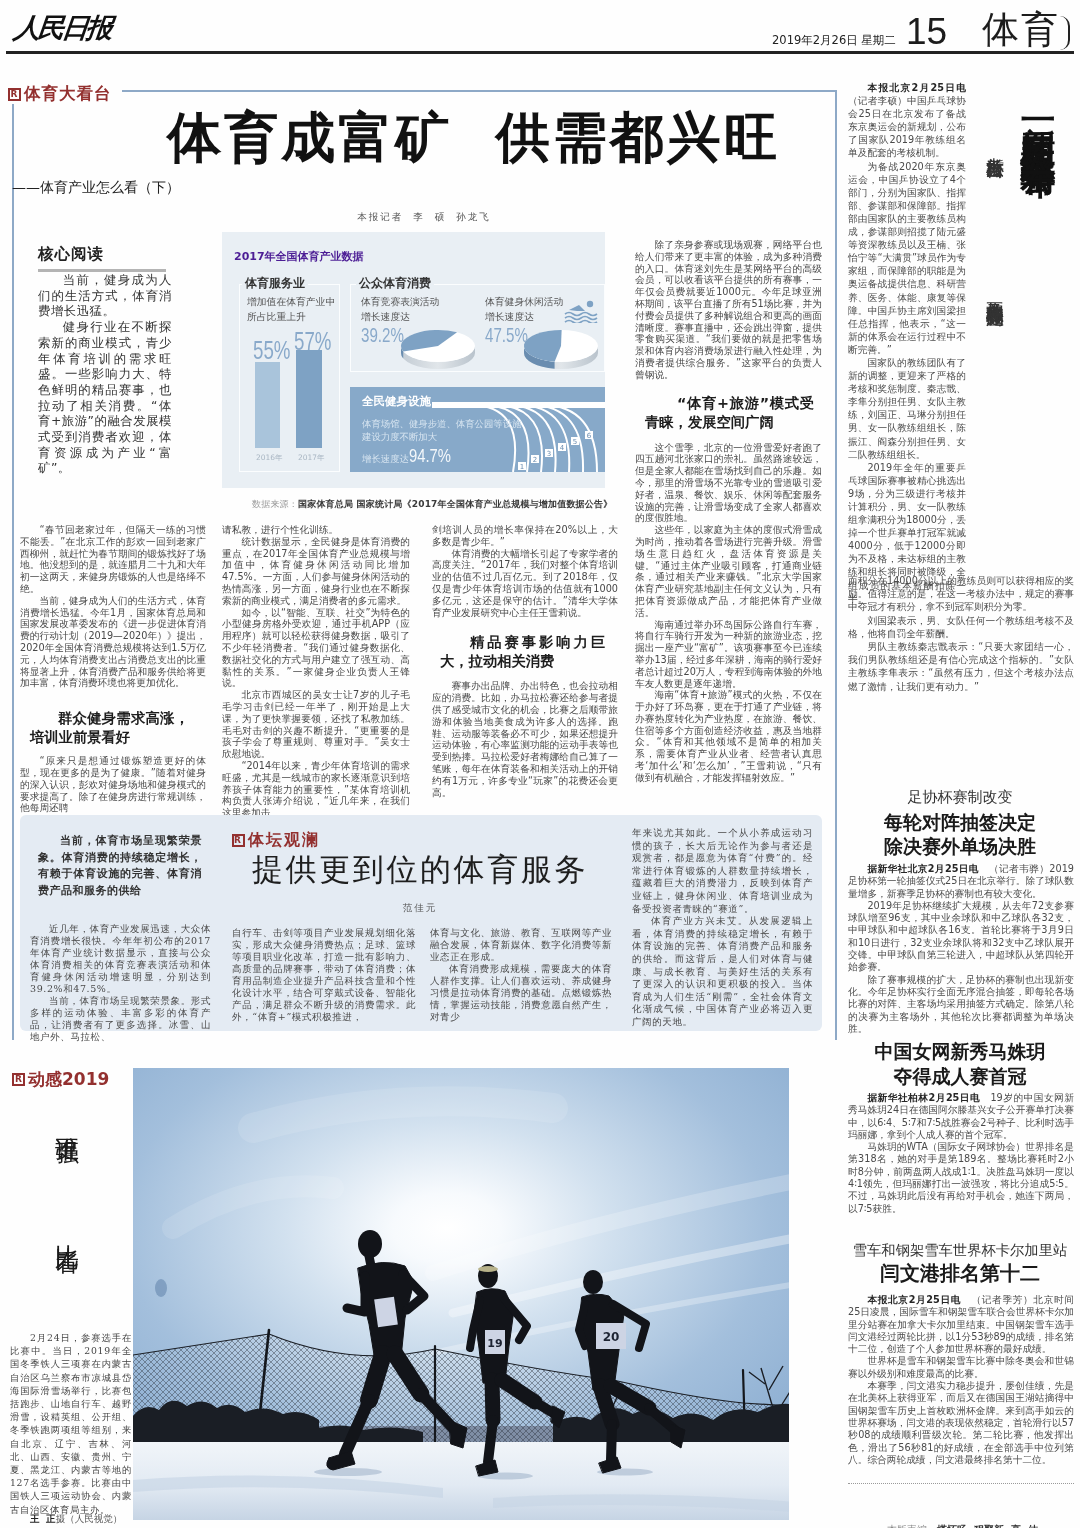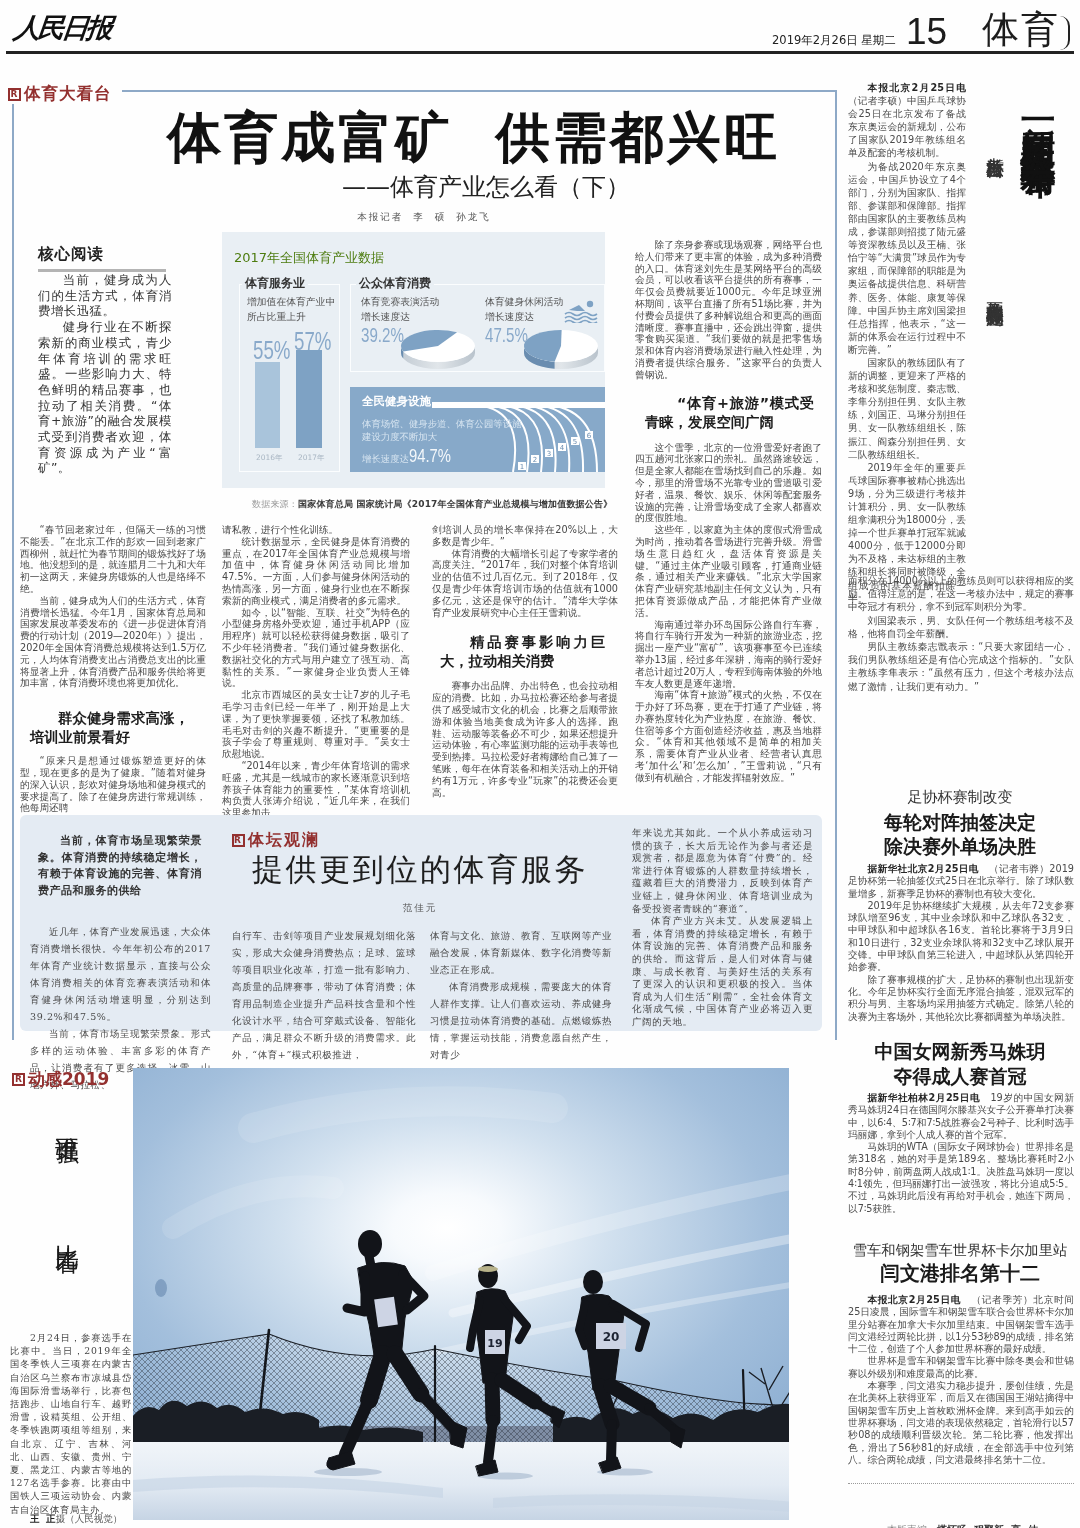--- a/index.html
+++ b/index.html
@@ -17,60 +17,60 @@
 .toprule{left:6px;top:51px;width:1068px;height:3px;background:#222}
 
 
 .label{display:flex;align-items:center;color:#93302f;font-weight:bold;white-space:nowrap}
 .r-icon{display:inline-block;width:13px;height:13px;border:2px solid #93302f;font-size:9px;line-height:9px;text-align:center;font-weight:bold;margin-right:3px;color:#93302f}
 .frame-h{height:2px;background:#8ea9c7}
 .frame-v{width:2px;background:#8ea9c7}
 
 
 .headline{left:12px;width:924px;top:107px;text-align:center;font-size:54px;font-weight:900;letter-spacing:3px;line-height:62px;color:#111;white-space:pre}
-.subhead{left:12px;width:948px;top:173px;text-align:center;font-size:24px;line-height:28px;color:#222}
+.subhead{left:12px;width:948px;top:173px;font-size:14px;line-height:28px;color:#222}
 .byline{left:12px;width:824px;top:211px;text-align:center;font-size:9.5px;letter-spacing:2px;color:#555;white-space:pre}
 
 
 .core{left:38px;top:244px;width:134px}
 .core-title{font-size:15.5px;font-weight:bold;letter-spacing:1px;color:#222;line-height:20px}
 .core-rule{margin-top:5px;height:3px;width:128px;background:#b4b4b4}
 .core p{margin-top:0;font-size:12.4px;line-height:15.7px;letter-spacing:0.5px;color:#333;text-indent:2em;text-align:justify}
 .core p:first-of-type{}
 
 
 .mb{font-size:9.7px;line-height:11.8px;color:#474747;text-align:justify}
 .mb p{text-indent:2em}
 .mb p.c{text-indent:0}
 .sh{font-size:14.3px;font-weight:bold;color:#1e1e1e;line-height:19px}
 .sh .l1{text-align:justify;text-align-last:justify;white-space:nowrap}
 
 
 .ig{background:#e9eff4}
-.ig-title{font-size:13px;font-weight:normal;color:#4d7c0f;white-space:nowrap}
+.ig-title{font-size:11px;font-weight:bold;color:#4c1d95;white-space:nowrap}
 .ig-frame{border:1.5px solid #fbfdfe}
 .ig-ptitle{font-size:12px;font-weight:bold;color:#333;background:#e9eff4;padding:0 3px;white-space:nowrap;line-height:16px}
 .ig-desc{font-size:9.8px;color:#555;white-space:nowrap;line-height:13px}
 .ig-val{font-family:"Liberation Sans",sans-serif;font-size:26px;color:#89a9ca;transform:scaleX(0.72);transform-origin:left top;white-space:nowrap;line-height:28px}
 .ig-val.sm{font-size:21px;line-height:22px}
 .ig-year{font-size:7.5px;color:#a9b6c3;white-space:nowrap}
 .ig-blue{background:#87a9c9;overflow:hidden}
 .ig-blue .t{font-size:11.5px;color:#fff;font-weight:bold;white-space:nowrap}
 .ig-blue .d{font-size:9.4px;color:#d6e4f0;white-space:nowrap;line-height:12px}
 .ig-blue .v{font-family:"Liberation Sans",sans-serif;font-size:19px;color:#f4f8fb;display:inline-block;transform:scaleX(0.78);transform-origin:left bottom}
 .source{left:252px;top:498px;font-size:9px;white-space:nowrap;letter-spacing:0.2px}
 .source .l{color:#9a9a9a}
 .source .r{color:#3a3a3a;font-weight:bold}
 
 
 .cm-box{left:20px;top:815px;width:802px;height:216px;background:#e4ebf3;border-radius:6px}
 .cm-lead{left:38px;top:833px;width:164px;font-size:11px;letter-spacing:0.5px;line-height:16.6px;color:#333;font-weight:bold;text-indent:2em;text-align:justify}
 .cm-head{left:252px;top:851px;font-size:31px;letter-spacing:2.6px;color:#1e1e1e;white-space:nowrap;line-height:36px}
 .cm-byline{left:252px;width:336px;top:902px;text-align:center;font-size:9.5px;letter-spacing:2px;color:#555}
-.tt{font-family:"DejaVu Serif",serif;font-size:9.5px;letter-spacing:0.6px;line-height:17px;color:#4a4a4a;text-align:justify}
+.tt{font-family:"DejaVu Serif",serif;font-size:9.5px;letter-spacing:0.6px;line-height:12px;color:#4a4a4a;text-align:justify}
 .tt p{text-indent:2em}
 .tt p.c{text-indent:0}
 
 
 .vt{writing-mode:vertical-rl;text-orientation:upright;font-size:24px;letter-spacing:3px;color:#1b1b1b;line-height:26px}
 .caption{left:10px;top:1331px;width:122px;font-family:"DejaVu Serif",serif;font-size:9.3px;letter-spacing:0.7px;line-height:13.2px;color:#444;text-align:justify;text-indent:20px}
 .credit{left:30px;top:1513px;font-size:9.5px;white-space:pre;color:#555}
 .credit .b{font-weight:bold;color:#222}
 .photo{left:133px;top:1068px;width:656px;height:452px;overflow:hidden}
 
@@ -397,21 +397,21 @@
     <p>刘国梁表示，男、女队任何一个教练组考核不及格，他将自罚全年薪酬。</p>
     <p>男队主教练秦志戬表示：“只要大家团结一心，我们男队教练组还是有信心完成这个指标的。”女队主教练李隼表示：“虽然有压力，但这个考核办法点燃了激情，让我们更有动力。”</p>
   </div>
 
   <div class="a kicker" style="top:788px">足协杯赛制改变</div>
   <div class="a shead" style="top:810px">每轮对阵抽签决定</div>
   <div class="a shead" style="top:834px">除决赛外单场决胜</div>
   <div class="a side" style="left:848px;top:863px;width:226px">
     <p><span class="b">据新华社北京2月25日电</span><span>　（记者韦骅）2019足协杯第一轮抽签仪式25日在北京举行。除了球队数量增多，新赛季足协杯的赛制也有较大变化。</span></p>
     <p>2019年足协杯继续扩大规模，从去年72支参赛球队增至96支，其中业余球队和中乙球队各32支，中甲球队和中超球队各16支。首轮比赛将于3月9日和10日进行，32支业余球队将和32支中乙球队展开交锋。中甲球队自第三轮进入，中超球队从第四轮开始参赛。</p>
-    <p>除了赛事规模的扩大，足协杯的赛制也出现新变化。今年足协杯实行全面无序混合抽签，混双冠军的积分与男、主客场均采用抽签方式确定。除第八轮的决赛为主客场外，其他轮次比赛都调整为单场决胜。</p>
+    <p>除了赛事规模的扩大，足协杯的赛制也出现新变化。今年足协杯实行全面无序混合抽签，即每轮各场比赛的对阵、主客场均采用抽签方式确定。除第八轮的决赛为主客场外，其他轮次比赛都调整为单场决胜。</p>
   </div>
 
   <div class="a shead" style="top:1039px">中国女网新秀马姝玥</div>
   <div class="a shead" style="top:1064px">夺得成人赛首冠</div>
   <div class="a side" style="left:848px;top:1092px;width:226px">
     <p><span class="b">据新华社柏林2月25日电</span><span>　19岁的中国女网新秀马姝玥24日在德国阿尔滕基兴女子公开赛单打决赛中，以6∶4、5∶7和7∶5战胜赛会2号种子、比利时选手玛丽娜，拿到个人成人赛的首个冠军。</span></p>
     <p>马姝玥的WTA（国际女子网球协会）世界排名是第318名，她的对手是第189名。整场比赛耗时2小时8分钟，前两盘两人战成1∶1。决胜盘马姝玥一度以4∶1领先，但玛丽娜打出一波强攻，将比分追成5∶5。不过，马姝玥此后没有再给对手机会，她连下两局，以7∶5获胜。</p>
   </div>
 
   <div class="a kicker" style="top:1241px;font-size:14.3px">雪车和钢架雪车世界杯卡尔加里站</div>

